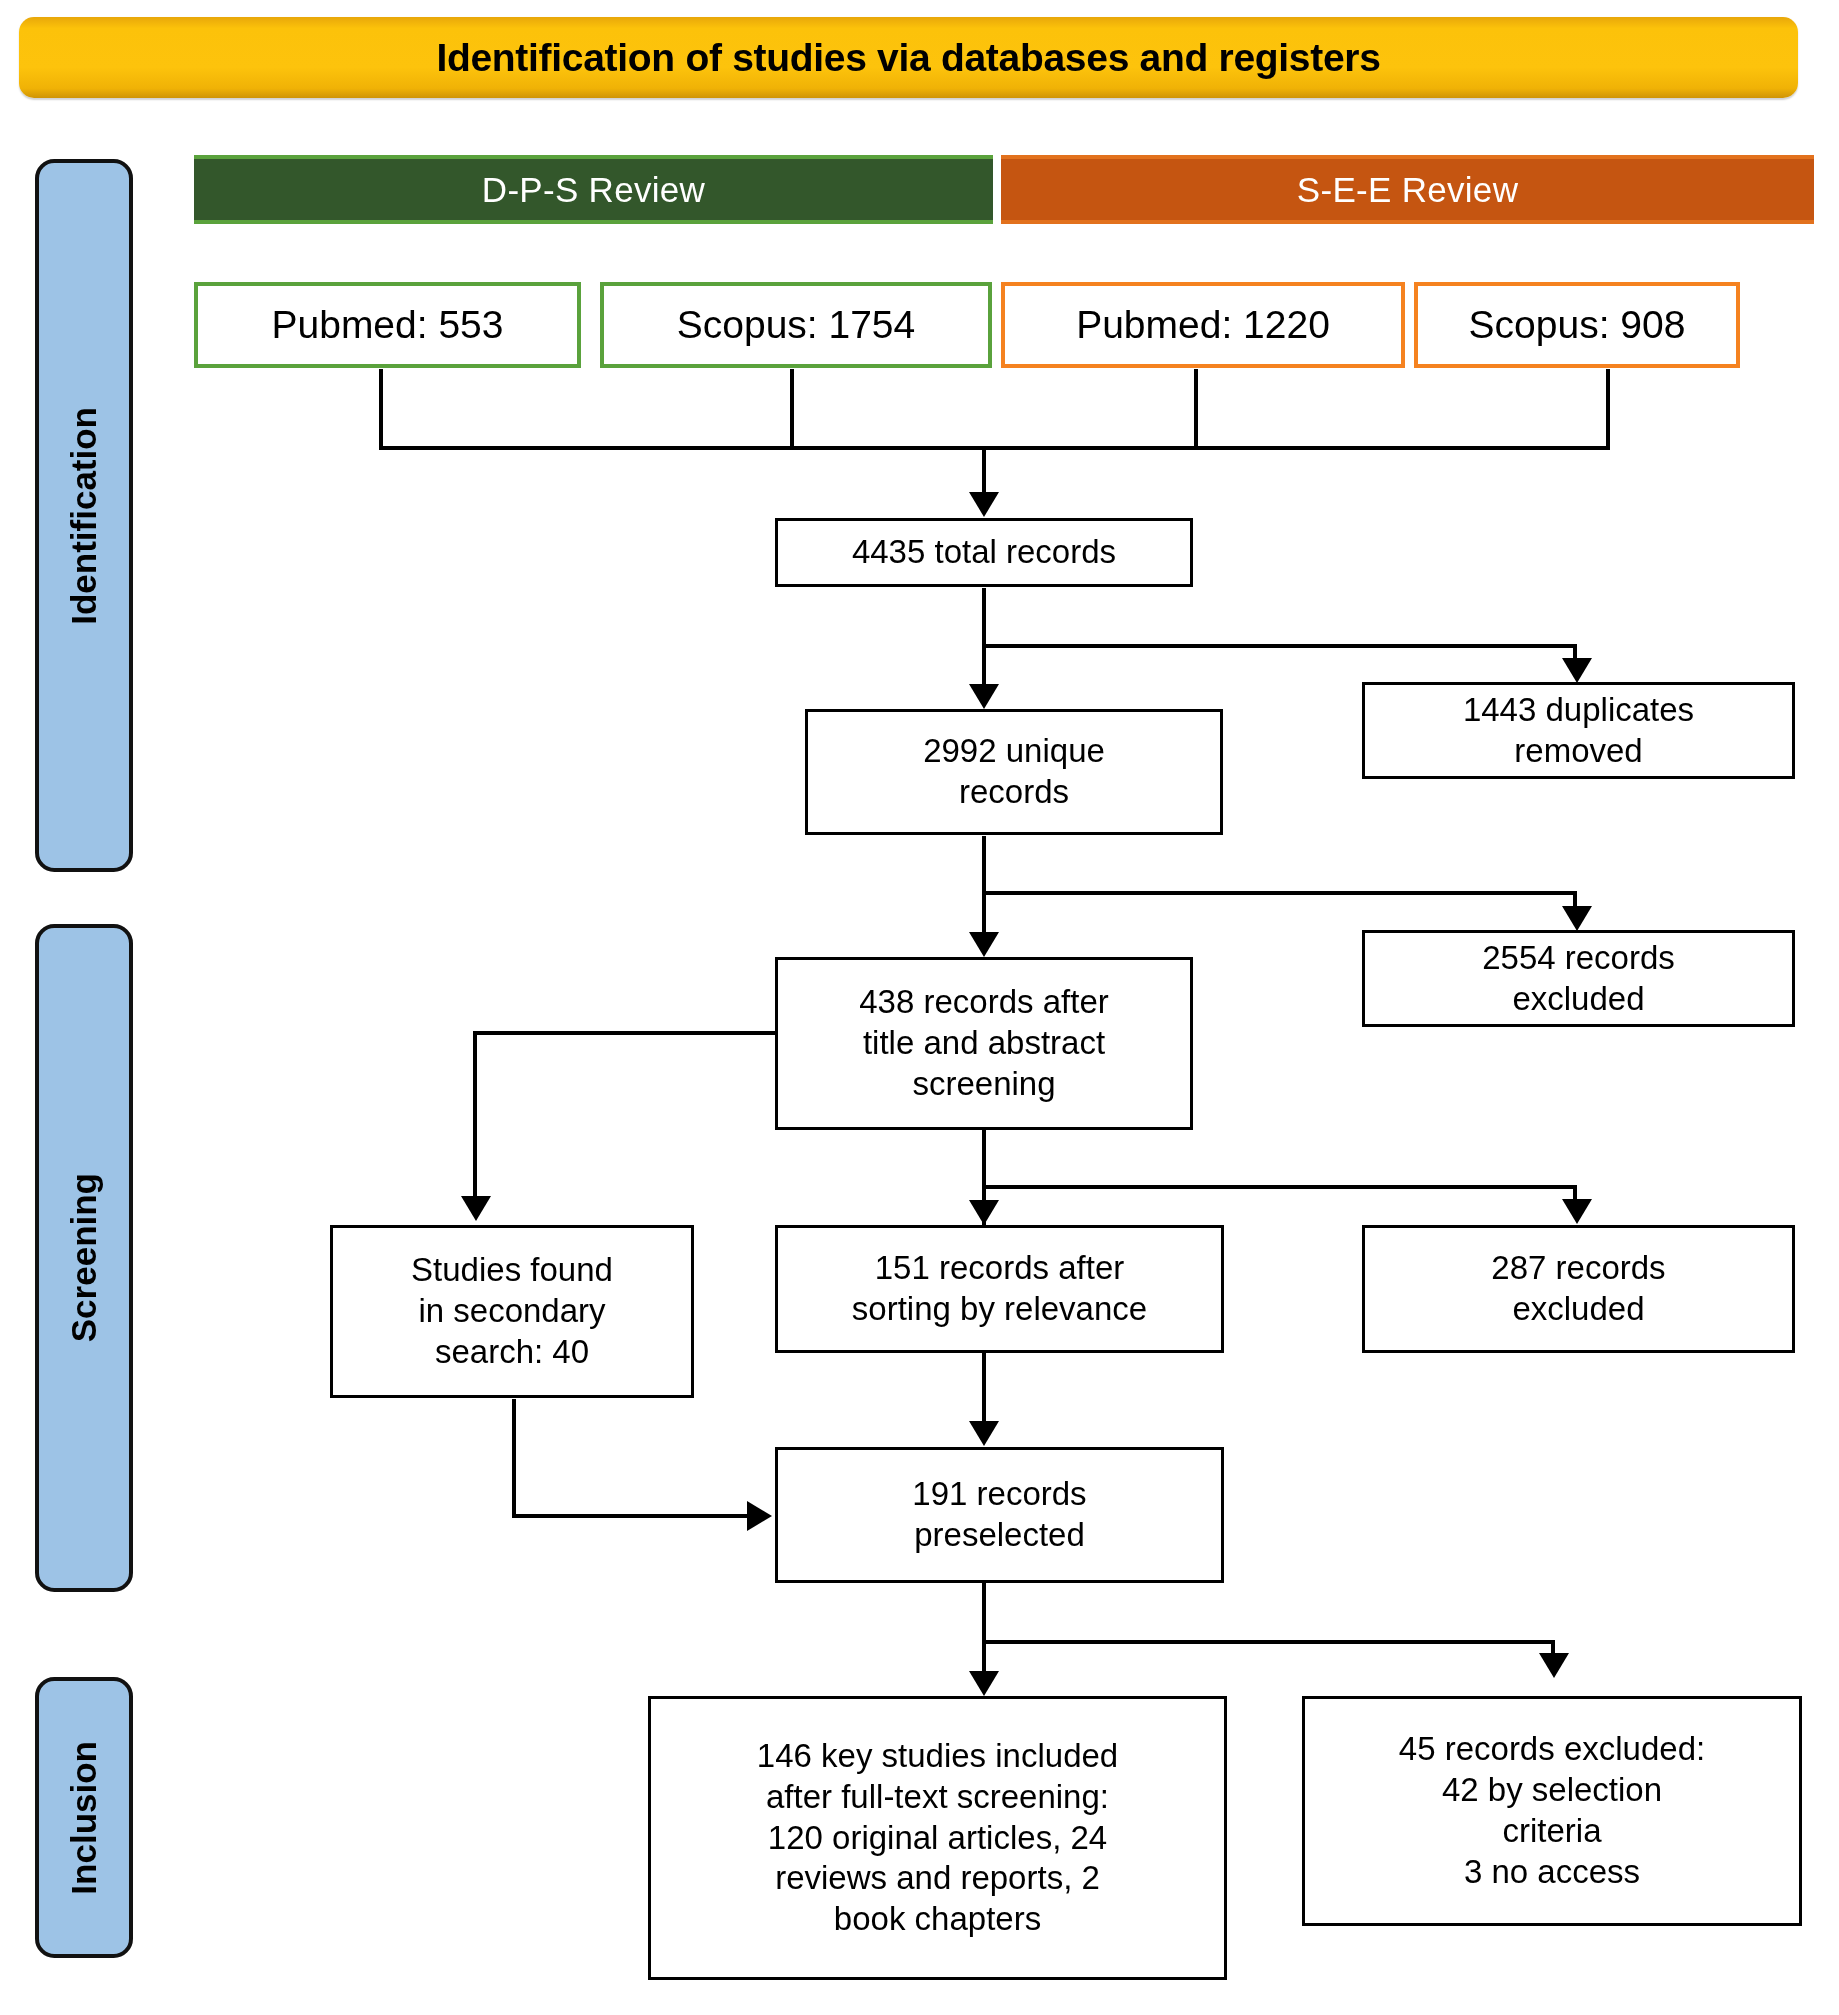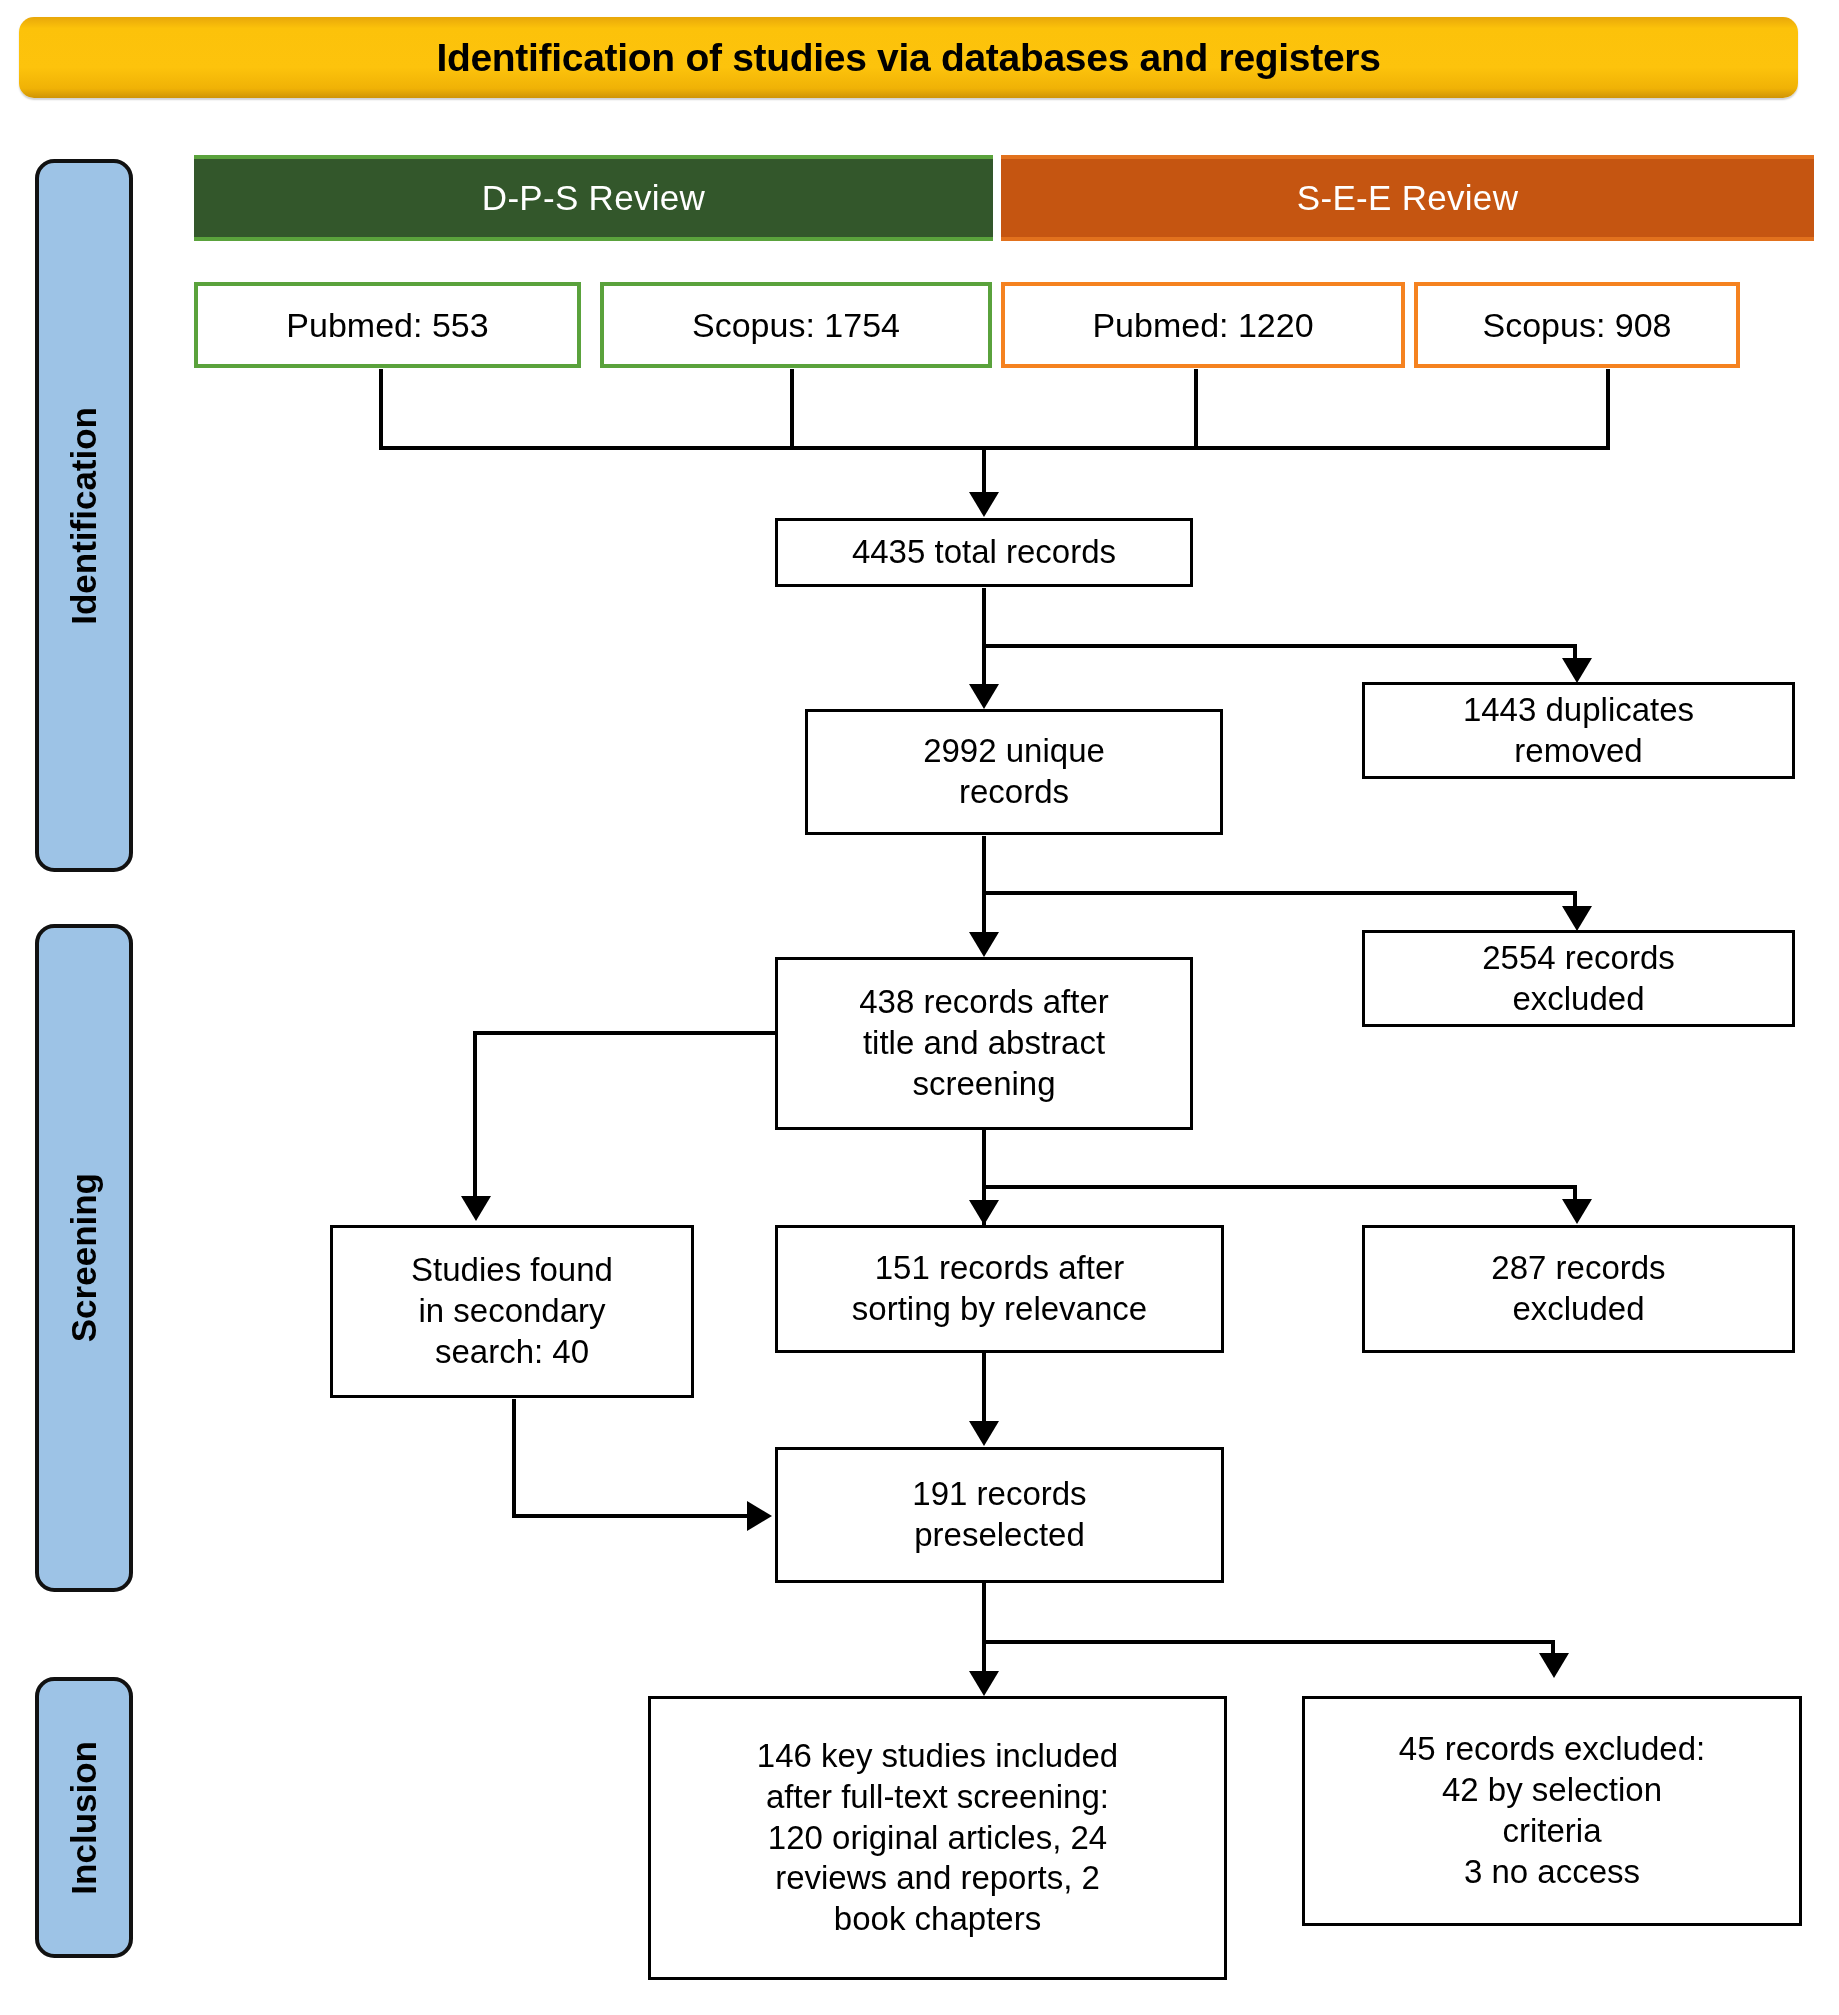--- a/index.html
+++ b/index.html
@@ -56,21 +56,21 @@
     writing-mode: vertical-rl;
     transform: rotate(180deg);
     font-weight: bold;
     font-size: 35px;
     color: #000000;
     white-space: nowrap;
   }
 
   
   .reviewhead {
-    height: 86px;
+    height: 69px;
     display: flex;
     align-items: center;
     justify-content: center;
     color: #ffffff;
     font-size: 35px;
     letter-spacing: 0.3px;
   }
   .reviewhead.green {
     background: #33572b;
     border-top: 4.5px solid #5aa23c;
@@ -82,21 +82,21 @@
     border-bottom: 4.5px solid #e2711d;
   }
 
   
   .dbbox {
     height: 86px;
     background: #ffffff;
     display: flex;
     align-items: center;
     justify-content: center;
-    font-size: 34px;
+    font-size: 39px;
     color: #000000;
   }
   .dbbox.green  { border: 4px solid #5aa23c; }
   .dbbox.orange { border: 4px solid #f58220; }
 
   
   .node {
     background: #ffffff;
     border: 3.4px solid #000000;
     display: flex;

